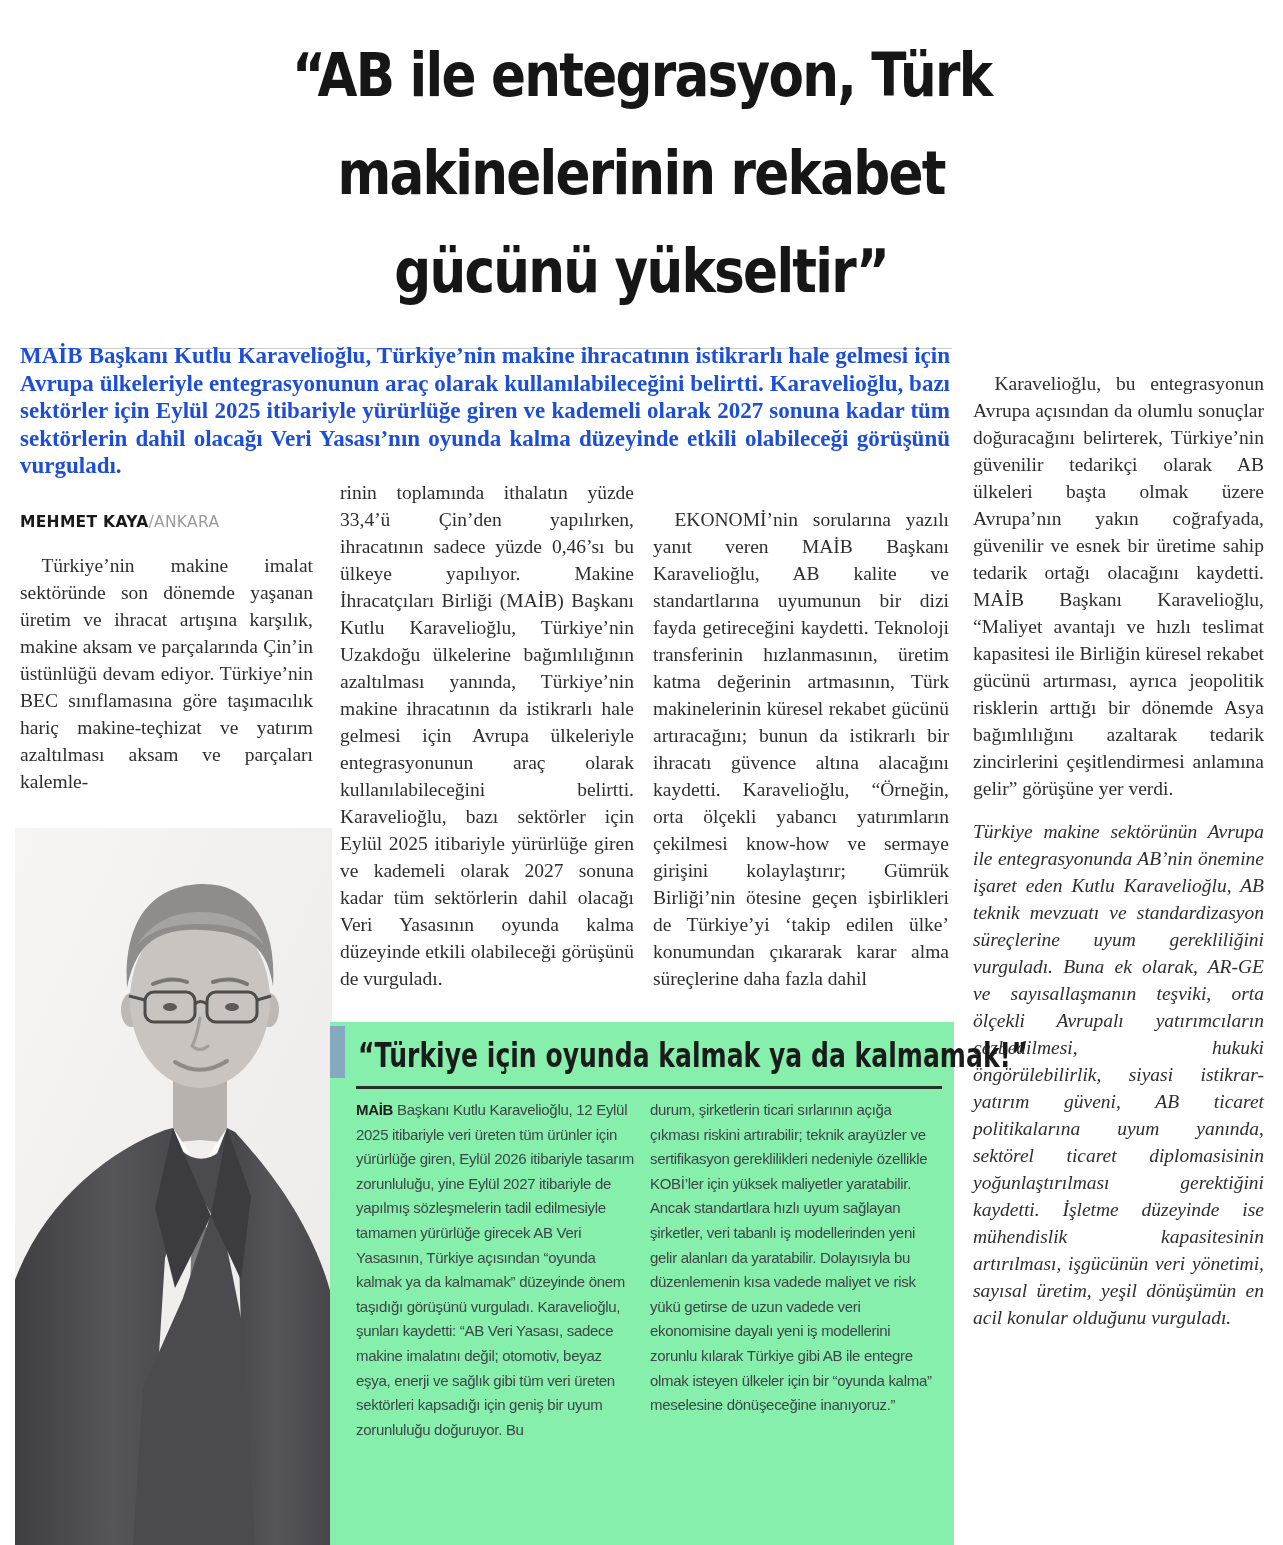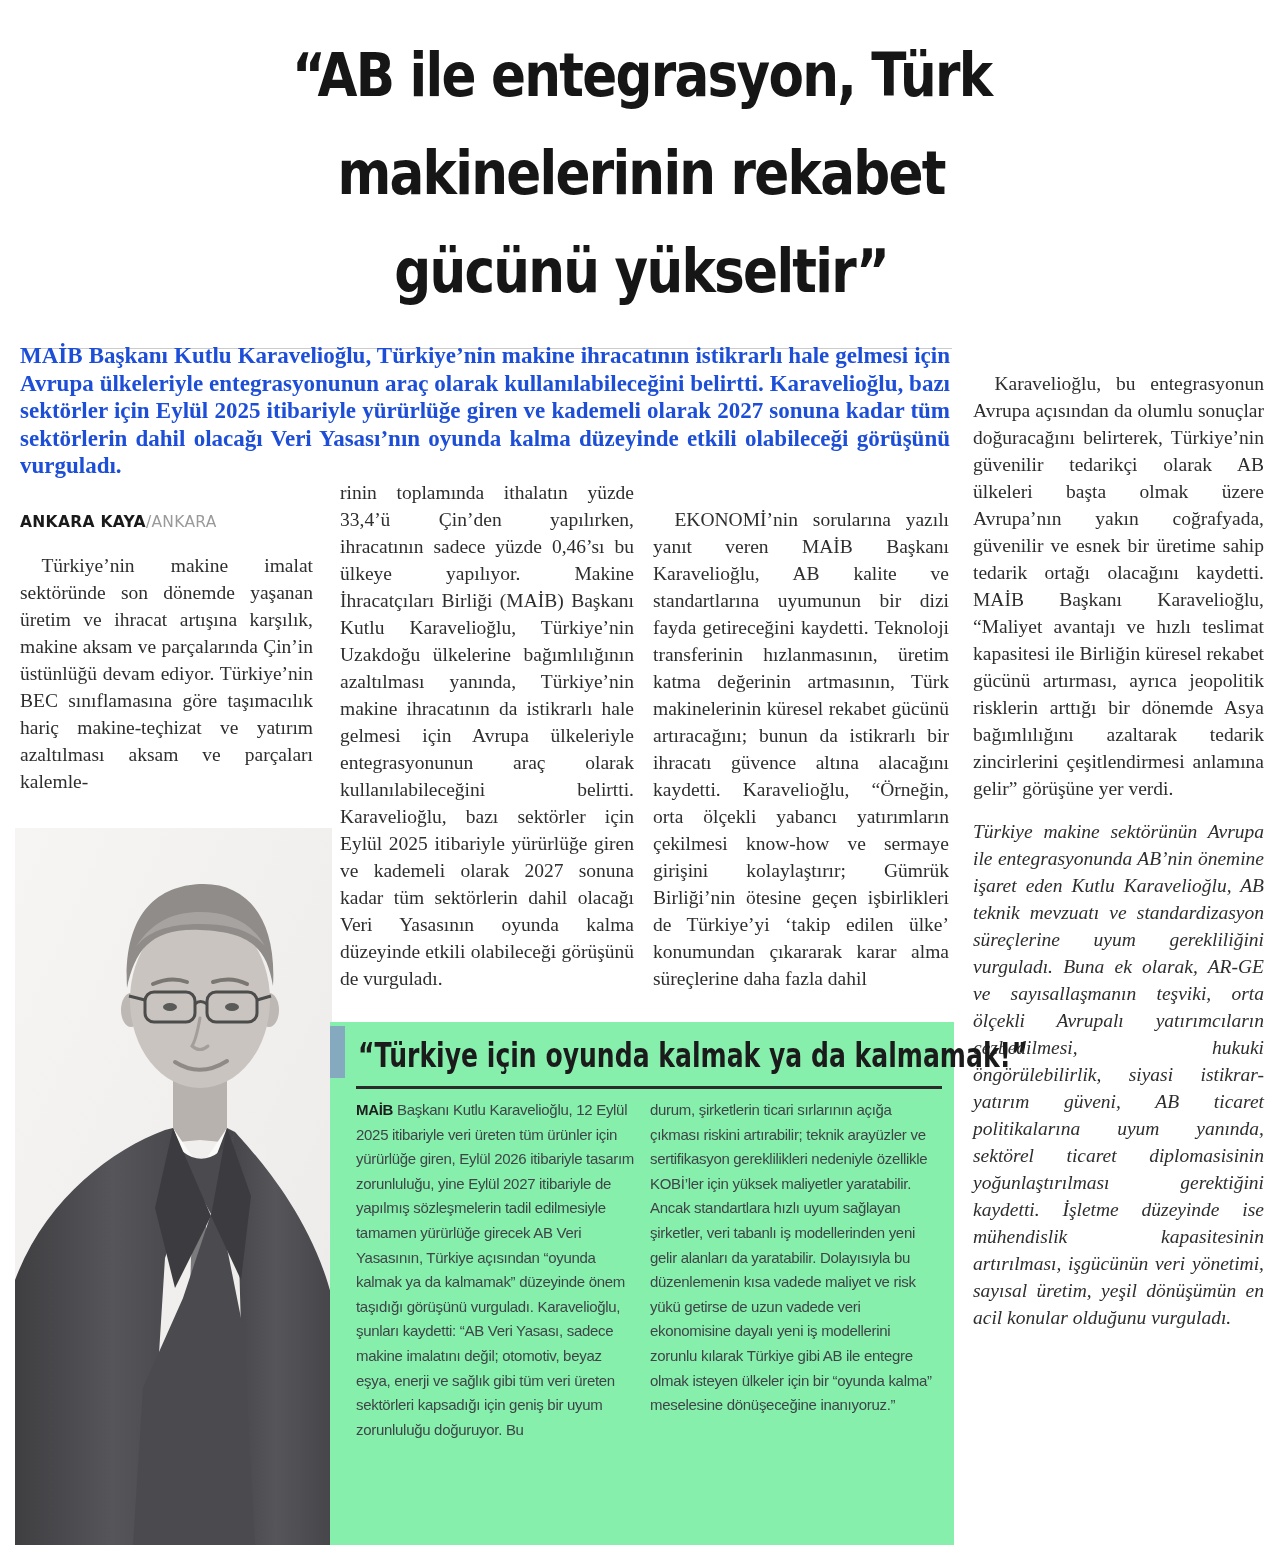--- a/index.html
+++ b/index.html
@@ -57,21 +57,21 @@
     <span class="hl">“AB ile entegrasyon, Türk</span><br>
     <span class="hl">makinelerinin rekabet</span><br>
     <span class="hl">gücünü yükseltir”</span>
   </div>
 
   <div class="lead-rule"></div>
 
   <div class="lead">MAİB Başkanı Kutlu Karavelioğlu, Türkiye’nin makine ihracatının istikrarlı hale gelmesi için Avrupa ülkeleriyle entegrasyonunun araç olarak kullanılabileceğini belirtti. Karavelioğlu, bazı sektörler için Eylül 2025 itibariyle yürürlüğe giren ve kademeli olarak 2027 sonuna kadar tüm sektörlerin dahil olacağı Veri Yasası’nın oyunda kalma düzeyinde etkili olabileceği görüşünü vurguladı.</div>
 
   <div class="byline">
-    <span class="author">ANKARA KAYA</span><span class="loc">/ANKARA</span>
+    <span class="author">MEHMET KAYA</span><span class="loc">/ANKARA</span>
   </div>
 
   <div class="bodycol col1 indent">Türkiye’nin makine imalat sektöründe son dönemde yaşanan üretim ve ihracat artışına karşılık, makine aksam ve parçalarında Çin’in üstünlüğü devam ediyor. Türkiye’nin BEC sınıflamasına göre taşımacılık hariç makine-teçhizat ve yatırım azaltılması aksam ve parçaları kalemle-</div>
   <div class="bodycol col2">rinin toplamında ithalatın yüzde 33,4’ü Çin’den yapılırken, ihracatının sadece yüzde 0,46’sı bu ülkeye yapılıyor. Makine İhracatçıları Birliği (MAİB) Başkanı Kutlu Karavelioğlu, Türkiye’nin Uzakdoğu ülkelerine bağımlılığının azaltılması yanında, Türkiye’nin makine ihracatının da istikrarlı hale gelmesi için Avrupa ülkeleriyle entegrasyonunun araç olarak kullanılabileceğini belirtti. Karavelioğlu, bazı sektörler için Eylül 2025 itibariyle yürürlüğe giren ve kademeli olarak 2027 sonuna kadar tüm sektörlerin dahil olacağı Veri Yasasının oyunda kalma düzeyinde etkili olabileceği görüşünü de vurguladı.</div>
   <div class="bodycol col3 indent">EKONOMİ’nin sorularına yazılı yanıt veren MAİB Başkanı Karavelioğlu, AB kalite ve standartlarına uyumunun bir dizi fayda getireceğini kaydetti. Teknoloji transferinin hızlanmasının, üretim katma değerinin artmasının, Türk makinelerinin küresel rekabet gücünü artıracağını; bunun da istikrarlı bir ihracatı güvence altına alacağını kaydetti. Karavelioğlu, “Örneğin, orta ölçekli yabancı yatırımların çekilmesi know-how ve sermaye girişini kolaylaştırır; Gümrük Birliği’nin ötesine geçen işbirlikleri de Türkiye’yi ‘takip edilen ülke’ konumundan çıkararak karar alma süreçlerine daha fazla dahil</div>
 
   <div class="bodycol col4">
     <p class="p2">Karavelioğlu, bu entegrasyonun Avrupa açısından da olumlu sonuçlar doğuracağını belirterek, Türkiye’nin güvenilir tedarikçi olarak AB ülkeleri başta olmak üzere Avrupa’nın yakın coğrafyada, güvenilir ve esnek bir üretime sahip tedarik ortağı olacağını kaydetti. MAİB Başkanı Karavelioğlu, “Maliyet avantajı ve hızlı teslimat kapasitesi ile Birliğin küresel rekabet gücünü artırması, ayrıca jeopolitik risklerin arttığı bir dönemde Asya bağımlılığını azaltarak tedarik zincirlerini çeşitlendirmesi anlamına gelir” görüşüne yer verdi.</p>
     <p class="p3">Türkiye makine sektörünün Avrupa ile entegrasyonunda AB’nin önemine işaret eden Kutlu Karavelioğlu, AB teknik mevzuatı ve standardizasyon süreçlerine uyum gerekliliğini vurguladı. Buna ek olarak, AR-GE ve sayısallaşmanın teşviki, orta ölçekli Avrupalı yatırımcıların cezbedilmesi, hukuki öngörülebilirlik, siyasi istikrar-yatırım güveni, AB ticaret politikalarına uyum yanında, sektörel ticaret diplomasisinin yoğunlaştırılması gerektiğini kaydetti. İşletme düzeyinde ise mühendislik kapasitesinin artırılması, işgücünün veri yönetimi, sayısal üretim, yeşil dönüşümün en acil konular olduğunu vurguladı.</p>
   </div>

